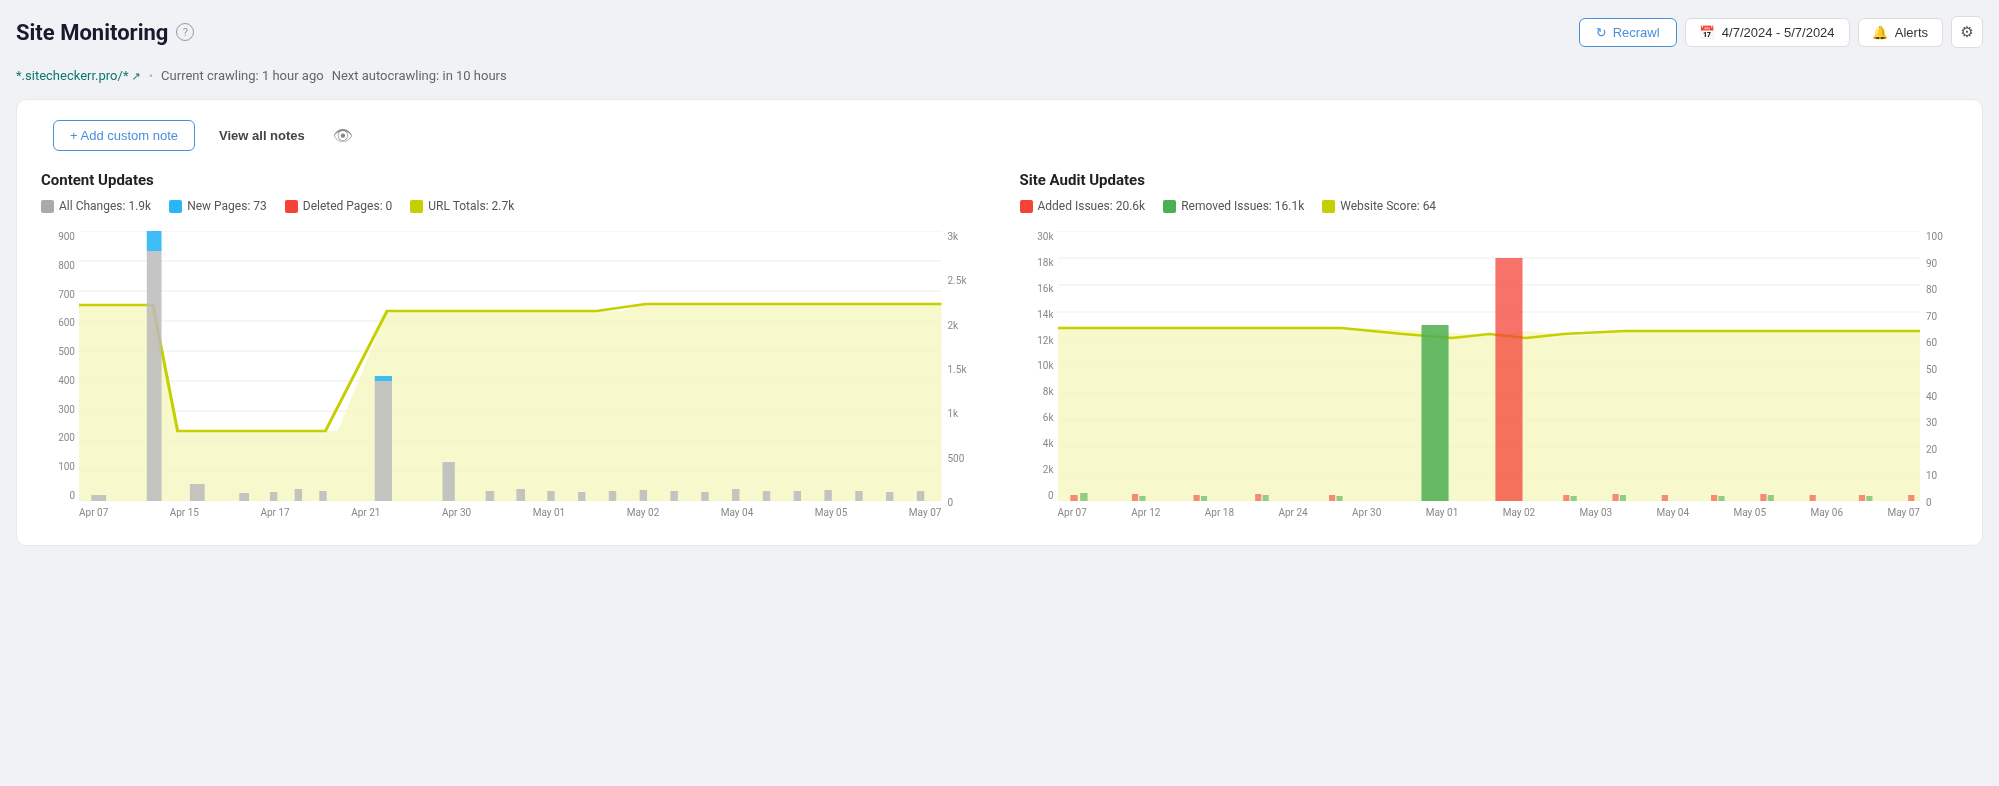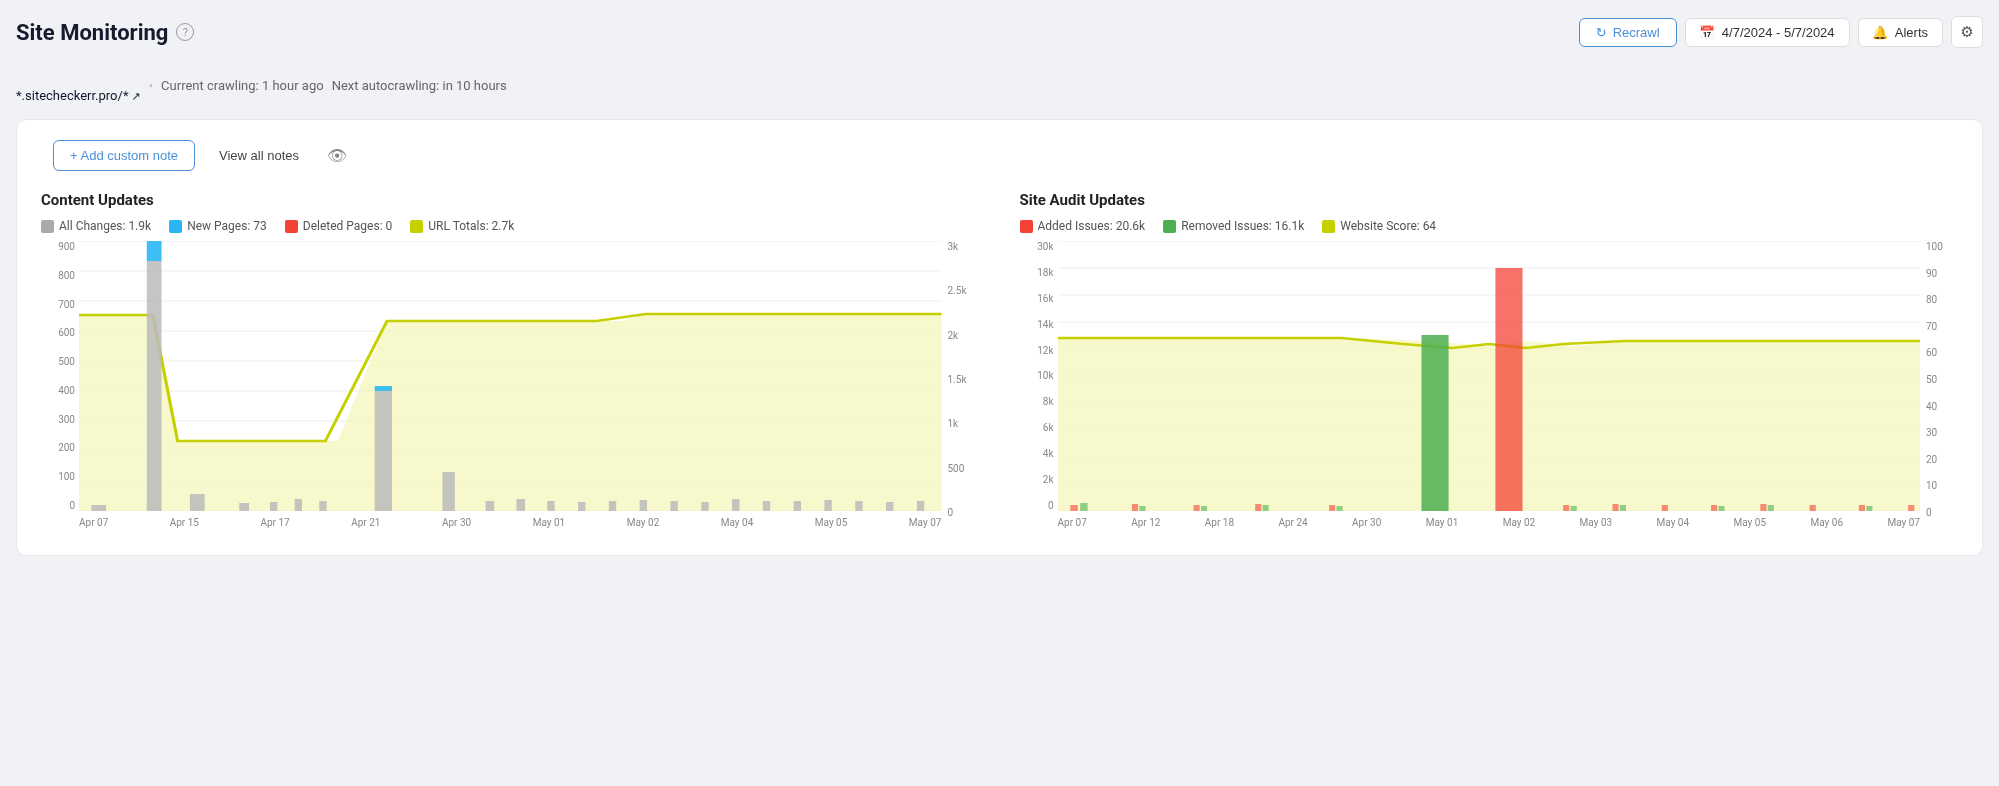--- a/index.html
+++ b/index.html
@@ -99,26 +99,25 @@
     }
     .sub-header {
       display: flex;
       align-items: center;
       gap: 8px;
       font-size: 13px;
       color: #666;
       margin-bottom: 16px;
     }
     .site-link {
-      color: #0f172a;
+      color: #0f766e;
       text-decoration: none;
       display: flex;
       align-items: flex-end;
       gap: 3px;
-      margin-top: 20px;
     }
     .dot-sep {
       color: #bbb;
     }
     .main-card {
       background: #fff;
       border-radius: 10px;
       border: 1px solid #e8e8e8;
       padding: 20px 24px 24px;
     }
@@ -141,21 +140,21 @@
       font-size: 13px;
       font-weight: 500;
       cursor: pointer;
     }
     .btn-view-notes {
       padding: 7px 16px;
       border: none;
       background: none;
       color: #444;
       font-size: 13px;
-      font-weight: 400;
+      font-weight: 700;
       cursor: pointer;
     }
     .eye-icon-btn {
       width: 28px;
       height: 28px;
       border: none;
       background: none;
       cursor: pointer;
       color: #888;
       font-size: 16px;
@@ -173,21 +172,21 @@
     .chart-title {
       font-size: 15px;
       font-weight: 700;
       color: #222;
       margin-bottom: 10px;
     }
     .legend-row {
       display: flex;
       align-items: flex-end;
       gap: 18px;
-      margin-bottom: 8px;
+      margin-bottom: 18px;
       flex-wrap: wrap;
     }
     .legend-item {
       display: flex;
       align-items: center;
       gap: 5px;
       font-size: 12px;
       color: #555;
     }
     .legend-box {

